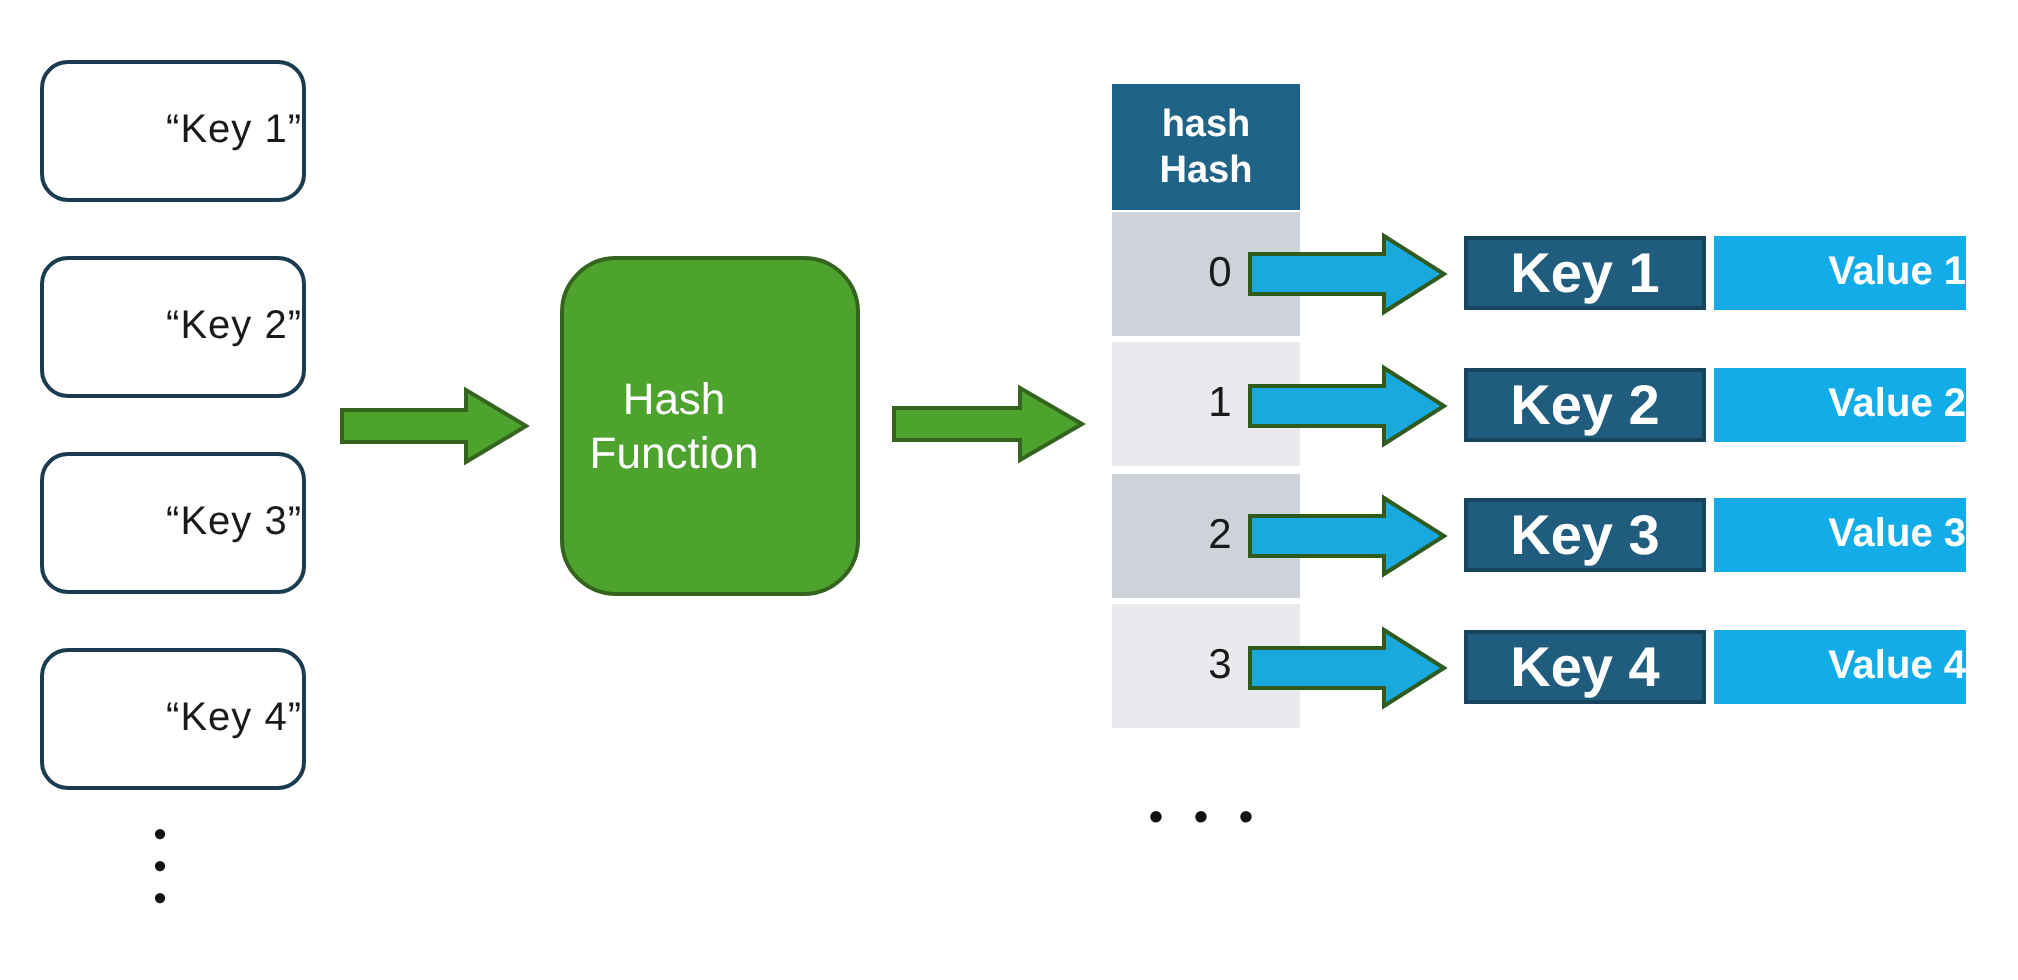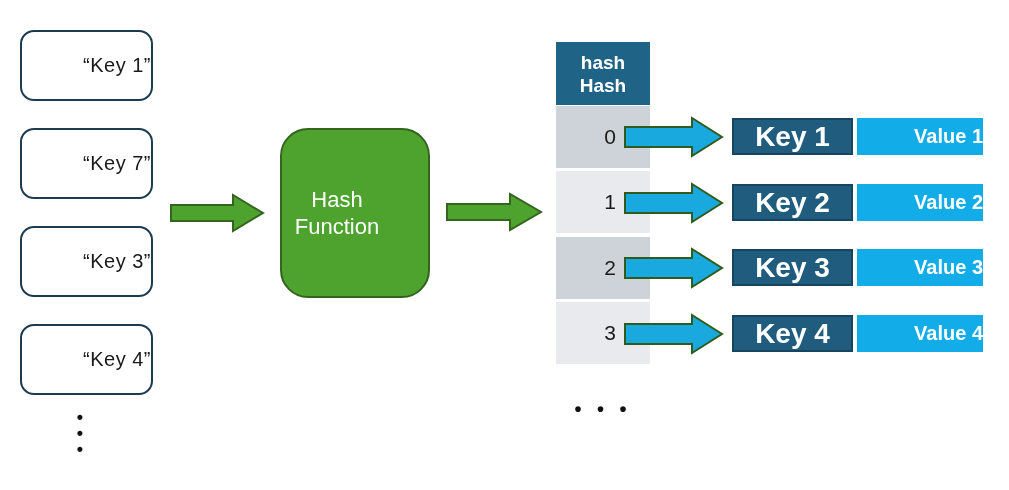--- a/index.html
+++ b/index.html
@@ -78,21 +78,21 @@
 </style>
 </head>
 <body>
 
 <div id="canvas">
 
   <div class="key-box kb0">
       <span>“Key 1”</span>
     </div>
   <div class="key-box kb1">
-      <span>“Key 7”</span>
+      <span>“Key 2”</span>
     </div>
   <div class="key-box kb2">
       <span>“Key 3”</span>
     </div>
   <div class="key-box kb3">
       <span>“Key 4”</span>
     </div>
   <div class="v-ellipsis">•
 •
 •</div>

